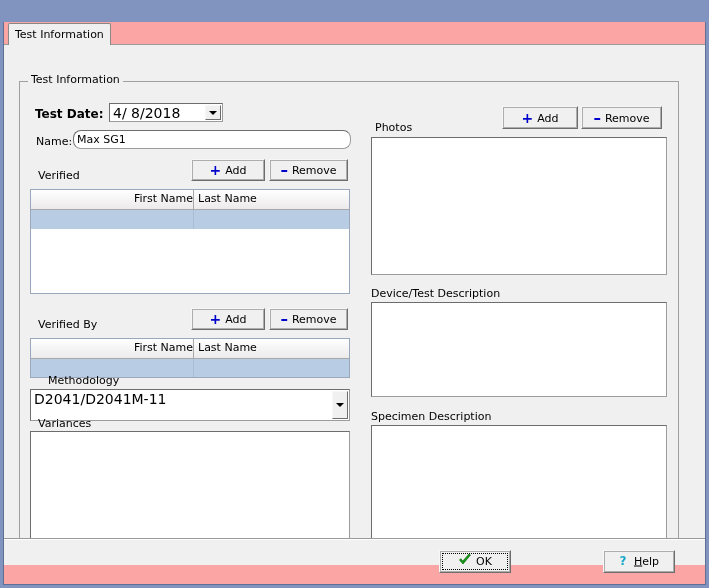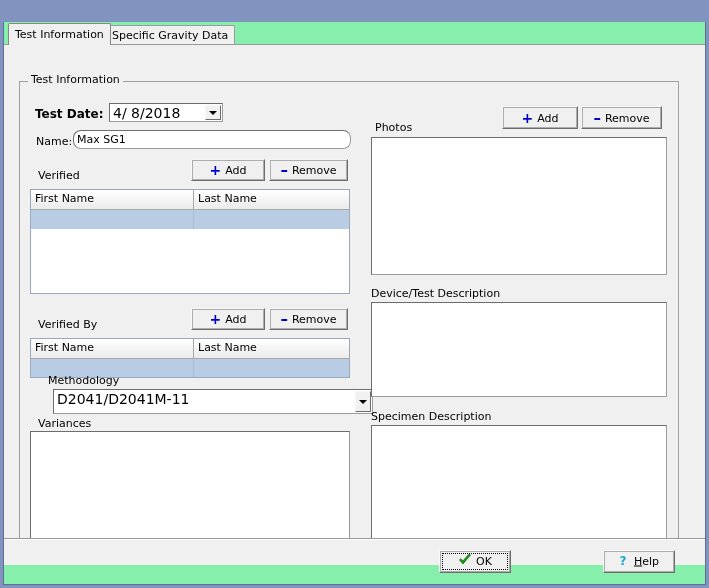--- a/index.html
+++ b/index.html
@@ -33,21 +33,21 @@
     font-size: 14px;
     color: #1c1c28;
     background: #8194bf;
     user-select: none;
   }
   .client {
     position: absolute;
     left: 3px; top: 22px;
     width: 703px;
     height: 563px;
-    background: #86efac;
+    background: #fca5a5;
     border: 1px solid #5f6f96;
     border-top: none;
     box-sizing: border-box;
   }
 
   
   .tabstrip {
     position: absolute;
     left: 0; top: 1px;
     width: 701px;
@@ -224,21 +224,21 @@
     border-bottom: 1px solid #a8a8a8;
     background: linear-gradient(#ffffff, #eceaea);
   }
   .grid-head .cell {
     font-size: 11px;
     line-height: 18px;
     padding-left: 4px;
     box-sizing: border-box;
     white-space: nowrap;
   }
-  .grid-head .cell:first-child { border-right: 1px solid #a8a8a8; }
+  .grid-head .cell:first-child { border-right: 1px solid #a8a8a8; text-align: right; }
   .grid-row {
     display: flex;
     height: 19px;
   }
   .grid-row.selected { background: #b8cce4; }
   .grid-row .cell {
     font-size: 11px;
     line-height: 18px;
     padding-left: 4px;
     box-sizing: border-box;
@@ -303,23 +303,20 @@
 <body>
 
 <div class="window">
 
 
   <div class="client">
 
     <div class="tabstrip">
       <div class="tab active" style="left:4px;">
         <span>Test Information</span>
-      </div>
-      <div class="tab" style="left:101px;">
-        <span>Specific Gravity Data</span>
       </div>
     </div>
     <div class="tabline"></div>
 
     <div class="tabpage">
 
       <div class="groupbox"></div>
       <div class="groupbox-title">Test Information</div>
 
       <div class="lbl bold" style="left:31px; top:63px;">Test Date:</div>
@@ -378,21 +375,21 @@
           <div class="cell" style="width:155px;">Last Name</div>
         </div>
         <div class="grid-row selected">
           <div class="cell" style="width:163px;"></div>
           <div class="cell" style="width:155px;"></div>
         </div>
       </div>
 
       <div class="lbl" style="left:44px; top:329px;text-align:right;">Methodology</div>
 
-      <div class="combo" style="left:26px; top:344px; width:320px; height:25px;margin-left:23px;">
+      <div class="combo" style="left:26px; top:344px; width:320px; height:32px;">
         <span class="cbtext">D2041/D2041M-11</span>
         <span class="cbbtn">
           <span class="arrow-down"></span>
         </span>
       </div>
 
       <div class="lbl" style="left:34px; top:372px;">Variances</div>
 
       <div class="memo" style="left:26px; top:386px; width:320px; height:109px;"></div>
 

